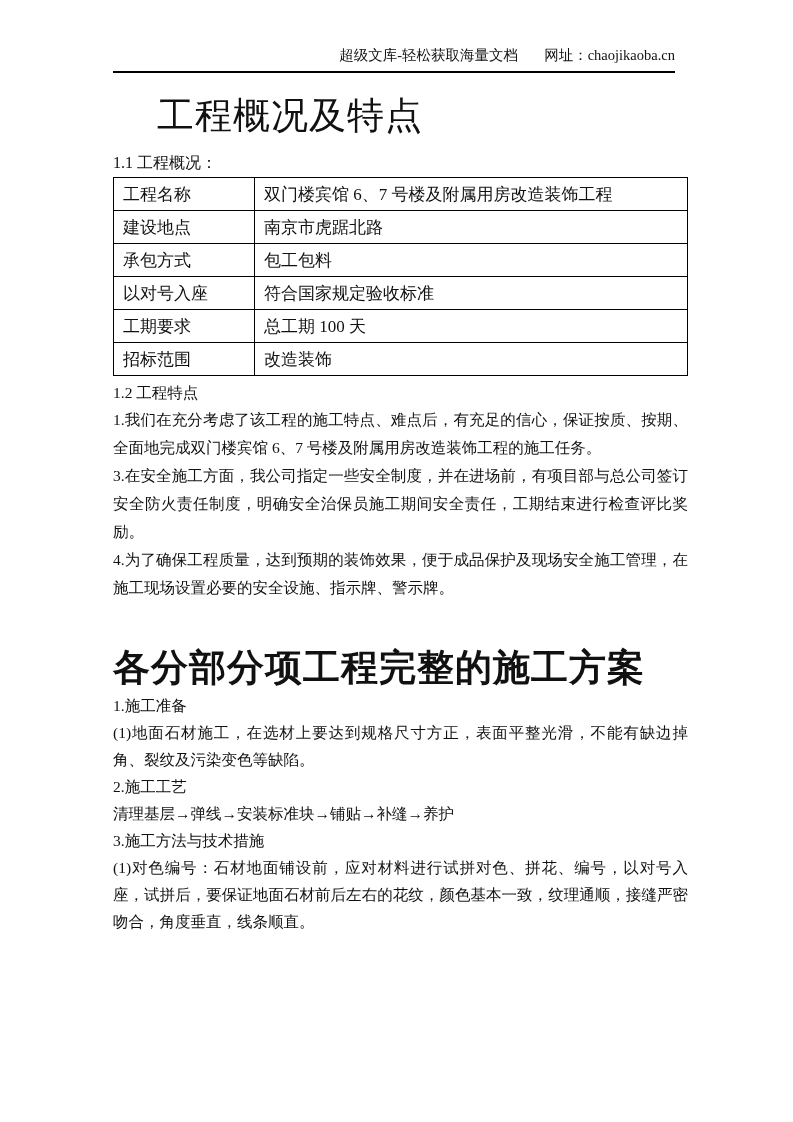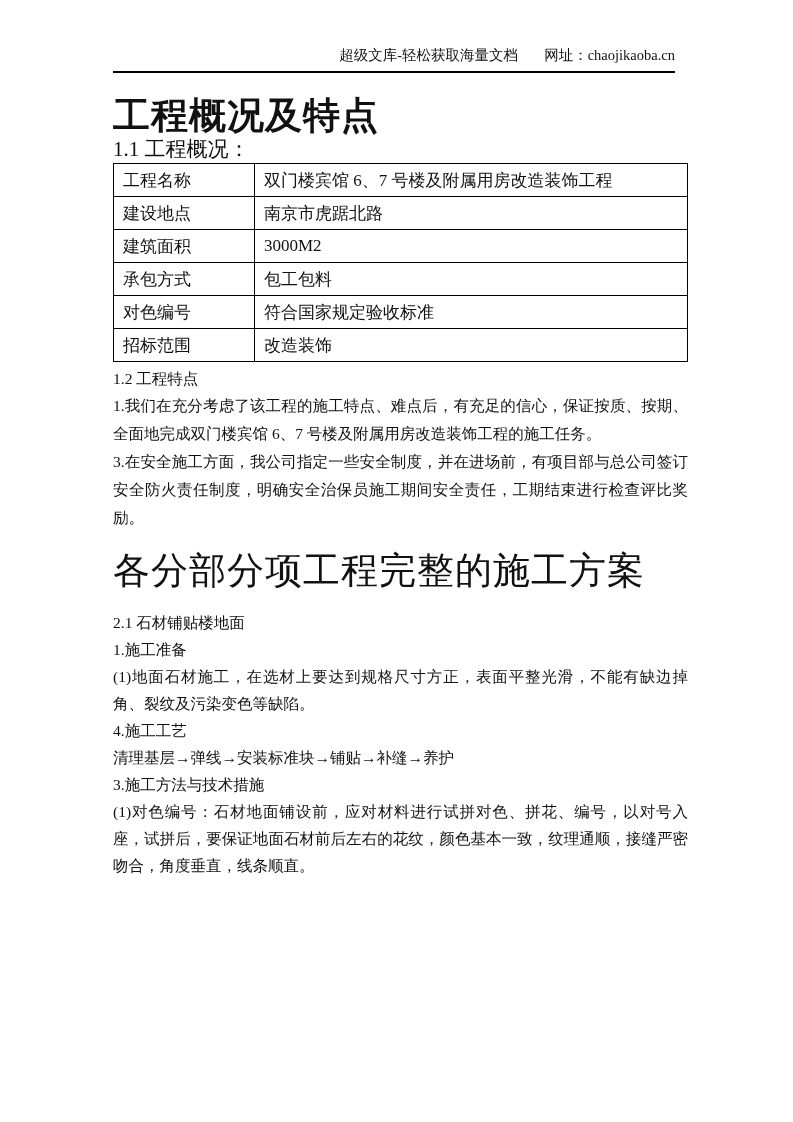--- a/index.html
+++ b/index.html
@@ -23,26 +23,28 @@
     line-height: 18px;
     white-space: nowrap;
   }
   .doc-header .url-label { margin-left: 26px; }
   .content {
     margin: 0 105px 0 113px;
   }
   .main-title {
     margin-top: 21px;
     font-size: 37px;
-    font-weight: bold;
+    font-weight: normal;
     line-height: 1.2;
     letter-spacing: 1px;
+    margin-left: 44px;
   }
   .small-heading {
-    font-size: 21px;
+    margin-top: 14px;
+    font-size: 16px;
     line-height: 22px;
   }
   table.info-table {
     border-collapse: collapse;
     width: 100%;
     margin-top: 3px;
   }
   table.info-table td {
     border: 1px solid #000000;
     height: 33px;
@@ -56,23 +58,23 @@
     font-size: 15.5px;
     line-height: 26px;
   }
   .para {
     font-size: 15.5px;
     line-height: 28px;
     text-align: justify;
     text-justify: inter-ideograph;
   }
   .section2-title {
-    margin-top: 16px;
+    margin-top: 43px;
     font-size: 37px;
-    font-weight: normal;
+    font-weight: bold;
     line-height: 1.25;
     letter-spacing: 1px;
   }
   .subsection-heading {
     margin-top: 14px;
     font-size: 15.5px;
     line-height: 27px;
   }
   .line {
     font-size: 15.5px;
@@ -100,48 +102,48 @@
       <tbody>
         <tr>
           <td class="label-col">工程名称</td>
           <td>双门楼宾馆 6、7 号楼及附属用房改造装饰工程</td>
         </tr>
         <tr>
           <td class="label-col">建设地点</td>
           <td>南京市虎踞北路</td>
         </tr>
         <tr>
-          <td class="label-col">建筑面积</td>
-          <td>3000M2</td>
-        </tr>
-        <tr>
           <td class="label-col">承包方式</td>
           <td>包工包料</td>
         </tr>
         <tr>
-          <td class="label-col">对色编号</td>
+          <td class="label-col">以对号入座</td>
           <td>符合国家规定验收标准</td>
+        </tr>
+        <tr>
+          <td class="label-col">工期要求</td>
+          <td>总工期 100 天</td>
         </tr>
         <tr>
           <td class="label-col">招标范围</td>
           <td>改造装饰</td>
         </tr>
       </tbody>
     </table>
 
     <div class="features-heading">1.2 工程特点</div>
 
     <div class="para">1.我们在充分考虑了该工程的施工特点、难点后，有充足的信心，保证按质、按期、全面地完成双门楼宾馆 6、7 号楼及附属用房改造装饰工程的施工任务。</div>
     <div class="para">3.在安全施工方面，我公司指定一些安全制度，并在进场前，有项目部与总公司签订安全防火责任制度，明确安全治保员施工期间安全责任，工期结束进行检查评比奖励。</div>
+    <div class="para">4.为了确保工程质量，达到预期的装饰效果，便于成品保护及现场安全施工管理，在施工现场设置必要的安全设施、指示牌、警示牌。</div>
 
     <h1 class="section2-title">各分部分项工程完整的施工方案</h1>
 
-    <div class="subsection-heading">2.1 石材铺贴楼地面</div>
 
     <div class="line">1.施工准备</div>
     <div class="line">(1)地面石材施工，在选材上要达到规格尺寸方正，表面平整光滑，不能有缺边掉角、裂纹及污染变色等缺陷。</div>
-    <div class="line">4.施工工艺</div>
+    <div class="line">2.施工工艺</div>
     <div class="line">清理基层→弹线→安装标准块→铺贴→补缝→养护</div>
     <div class="line">3.施工方法与技术措施</div>
     <div class="line">(1)对色编号：石材地面铺设前，应对材料进行试拼对色、拼花、编号，以对号入座，试拼后，要保证地面石材前后左右的花纹，颜色基本一致，纹理通顺，接缝严密吻合，角度垂直，线条顺直。</div>
 
   </div>
 </div>
 
 </body></html>

